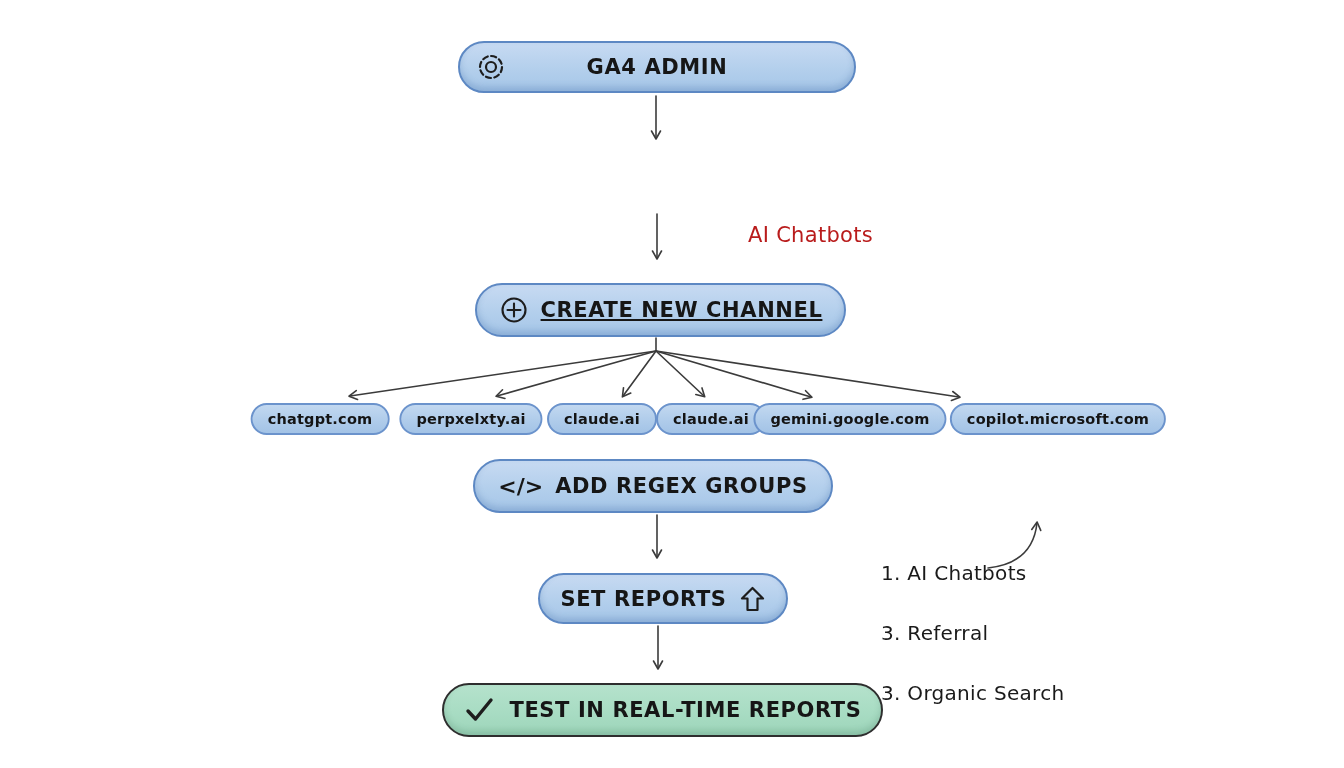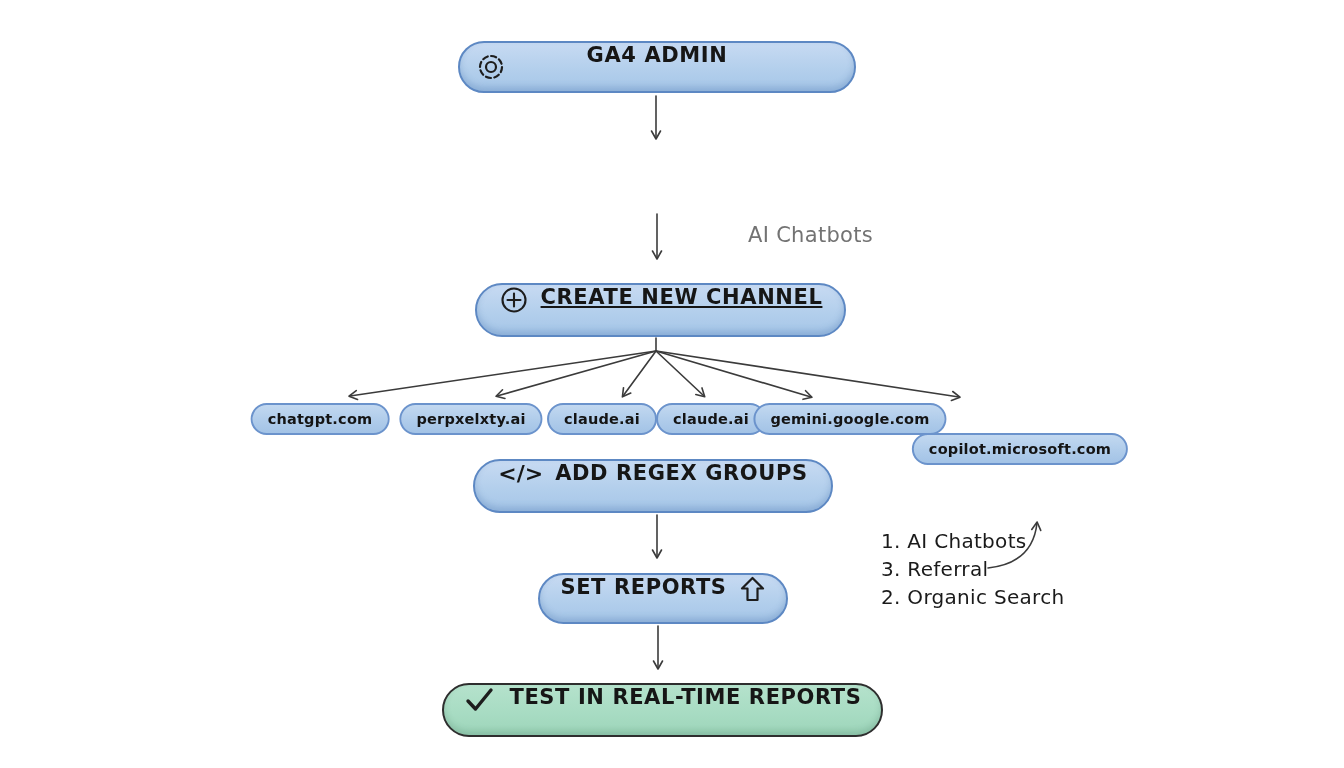--- a/index.html
+++ b/index.html
@@ -9,21 +9,21 @@
     background:#ffffff;
     font-family:"DejaVu Sans","Liberation Sans",sans-serif;
     overflow:hidden;
     color:#151515;
   }
   svg.arrows{position:absolute;left:0;top:0;pointer-events:none;}
 
   
   .pill{
     position:absolute;
-    display:flex;align-items:flex-start;justify-content:center;
+    display:flex;align-items:center;justify-content:center;
     gap:12px;
     box-sizing:border-box;
     background:linear-gradient(180deg,#c7daf2 0%,#b3cfec 55%,#a6c6e8 100%);
     border:2px solid #5d88c3;
     border-radius:28px;
     box-shadow:inset 0 -4px 6px rgba(70,110,170,0.28);
     font-weight:bold;
     font-size:21px;
     letter-spacing:0.6px;
     color:#161616;
@@ -61,34 +61,34 @@
     font-size:14.5px;
     letter-spacing:0.2px;
     white-space:nowrap;
     color:#141414;
   }
   .chip.c1{left:320px;}
   .chip.c2{left:471px;}
   .chip.c3{left:602px;}
   .chip.c4{left:711px;}
   .chip.c5{left:850px;}
-  .chip.c6{left:1020px;margin-top:30px;}
+  .chip.c6{left:1058px;}
 
   
   .annotation{
     position:absolute;left:748px;top:223px;
-    font-size:21px;font-weight:500;color:#737373;
+    font-size:21px;font-weight:500;color:#b91c1c;
     letter-spacing:0.3px;
   }
   .priority-list{
     position:absolute;left:881px;top:527px;
     font-size:20px;font-weight:500;color:#1a1a1a;
     line-height:28px;letter-spacing:0.3px;
   }
-  .priority-list div{white-space:nowrap;}
+  .priority-list div{white-space:nowrap;margin-top:32px;}
 </style>
 </head>
 <body>
 
 <div class="canvas">
 
   <svg class="arrows" width="1344" height="768" viewBox="0 0 1344 768">
     <defs>
       <marker id="vhead" markerWidth="14" markerHeight="14" refX="9" refY="6" orient="auto" markerUnits="userSpaceOnUse">
         <path d="M2,1.5 L10,6 L2,10.5" fill="none" stroke="#3b3b3b" stroke-width="1.6" stroke-linecap="round" stroke-linejoin="round"></path>
@@ -173,21 +173,21 @@
     <span class="icon">
       <svg width="27" height="28" viewBox="0 0 27 28">
         <path d="M13.5 3 L24 13.5 H18.5 V25 H8.5 V13.5 H3 Z" fill="none" stroke="#1d1d1d" stroke-width="2.2" stroke-linejoin="round"></path>
       </svg>
     </span>
   </div>
 
   <div class="priority-list">
     <div>1. AI Chatbots</div>
     <div>3. Referral</div>
-    <div>2. Organic Search</div>
+    <div>3. Organic Search</div>
   </div>
 
   <div class="pill test">
     <span class="icon">
       <svg width="34" height="30" viewBox="0 0 34 30">
         <path d="M5 16 L12.5 24 L28 5" fill="none" stroke="#1d1d1d" stroke-width="3.4" stroke-linecap="round" stroke-linejoin="round"></path>
       </svg>
     </span>
     <span>TEST IN REAL-TIME REPORTS</span>
   </div>

